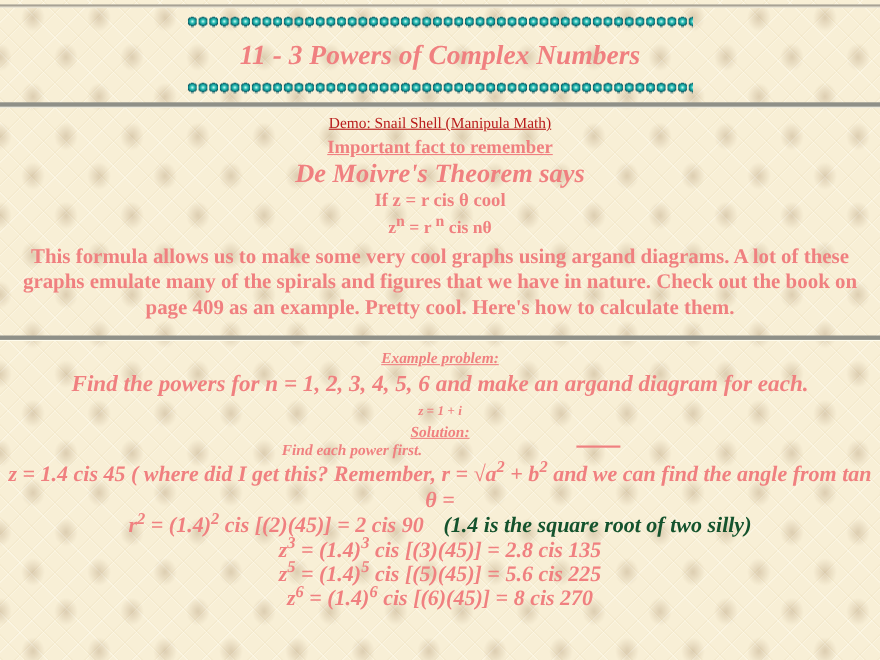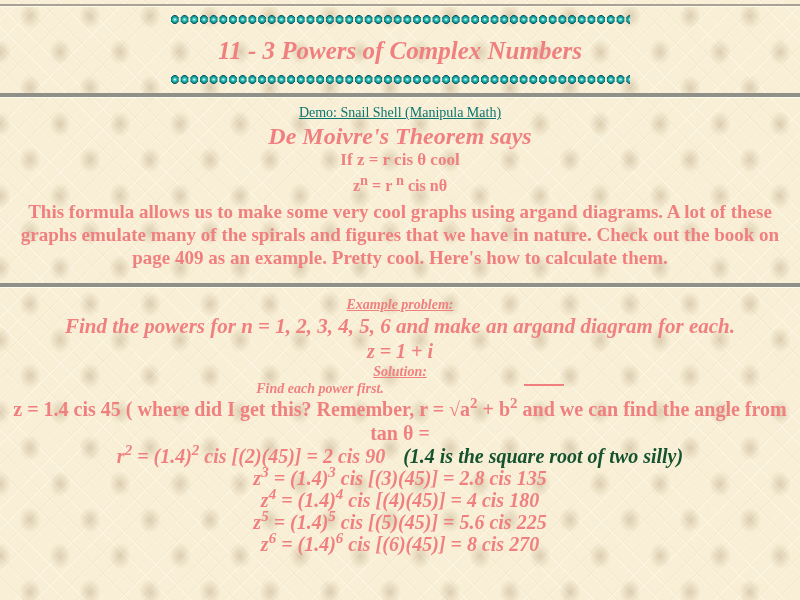--- a/index.html
+++ b/index.html
@@ -21,35 +21,35 @@
   .beads{
     height:10px;width:460px;margin:8px auto 0;
     background-image:radial-gradient(circle closest-side at 50% 45%,
       #cdf6f0 0 12%, #45ccc2 30%, #17a7a1 58%, #0d767b 80%, #0d4a58 94%, rgba(13,74,88,0) 96%);
     background-size:9.7px 10px;background-repeat:repeat-x;
   }
   .beads-b{margin-top:9px;}
   .page-title{font-size:25px;line-height:30px;font-weight:bold;font-style:italic;margin:11px 0 0 0;}
   .hr-main{height:4px;background:#8f9088;border-bottom:1px solid #fffced;margin-top:8px;}
   .link-row{margin-top:5px;}
-  .demo-link{font-size:14px;line-height:18px;color:#0f766e;text-decoration:underline;cursor:pointer;}
+  .demo-link{font-size:14px;line-height:18px;color:#b91c1c;text-decoration:underline;cursor:pointer;}
   .important{font-size:17px;line-height:21px;font-weight:bold;text-decoration:underline;margin-top:1px;}
   .theorem{font-size:24px;line-height:26px;font-weight:bold;font-style:italic;margin-top:1px;text-align:center;}
   .if-line{font-size:17px;line-height:21px;font-weight:bold;}
   .formula{font-size:16px;line-height:20px;font-weight:bold;margin-top:6px;}
   .formula sup{font-size:0.9em;line-height:0;}
   .intro-para{font-size:19px;line-height:23px;font-weight:bold;margin-top:4px;}
   .hr2{margin-top:14px;}
   .ex-heading{font-size:14px;line-height:17px;font-weight:bold;font-style:italic;text-decoration:underline;margin-top:8px;}
   .problem{font-size:21px;line-height:26px;font-weight:bold;font-style:italic;}
-  .zdef{font-size:20px;line-height:24px;font-weight:bold;font-style:italic;}
+  .zdef{font-size:12px;line-height:24px;font-weight:bold;font-style:italic;}
   .sol-heading{font-size:14px;line-height:17px;font-weight:bold;font-style:italic;text-decoration:underline;}
   .find-row{font-size:14px;line-height:17px;font-weight:bold;font-style:italic;padding-left:20px;}
   .vinculum{display:inline-block;width:40px;border-top:2px solid #f08080;margin-left:140px;margin-bottom:7px;vertical-align:baseline;}
-  .sqrt-line{font-size:20px;line-height:24px;font-weight:bold;}
+  .sqrt-line{font-size:20px;line-height:24px;font-weight:bold;font-style:italic;}
   .pow{font-size:20px;line-height:22px;font-weight:bold;font-style:italic;}
   .pow sup, .sqrt-line sup{font-size:0.75em;line-height:0;}
   .note{color:#14532d;margin-left:18px;}
 </style>
 </head>
 <body>
 
 <div>
 
   <div class="top-rule"></div>
@@ -59,20 +59,21 @@
   <h1 class="page-title salmon center">11 - 3 Powers of Complex Numbers</h1>
 
   <div class="beads beads-b"></div>
 
   <div class="hr-main"></div>
 
   <div class="center link-row">
     <a class="demo-link">Demo: Snail Shell (Manipula Math)</a>
   </div>
 
+  <div class="important salmon center">Important fact to remember</div>
 
   <div class="theorem salmon center">De Moivre's Theorem says</div>
 
   <div class="if-line salmon center">If z = r cis θ cool</div>
 
   <div class="formula salmon center"><span>z</span><sup>n</sup><span> = r </span><sup>n</sup><span> cis nθ</span></div>
 
   <div class="intro-para salmon center">
     <div>This formula allows us to make some very cool graphs using argand diagrams. A lot of these</div>
     <div>graphs emulate many of the spirals and figures that we have in nature. Check out the book on</div>
@@ -90,19 +91,18 @@
   <div class="sol-heading salmon center">Solution:</div>
 
   <div class="find-row salmon center"><span>Find each power first.</span><span class="vinculum"></span></div>
 
   <div class="sqrt-line salmon center"><span>z = 1.4 cis 45 ( where did I get this? Remember, r = √a</span><sup>2</sup><span> + b</span><sup>2</sup><span> and we can find the angle from tan θ =</span></div>
 
   <div class="pow salmon center"><span>r</span><sup>2</sup><span> = (1.4)</span><sup>2</sup><span> cis [(2)(45)] = 2 cis 90</span><span class="note">(1.4 is the square root of two silly)</span></div>
 
   <div class="pow salmon center"><span>z</span><sup>3</sup><span> = (1.4)</span><sup>3</sup><span> cis [(3)(45)] = 2.8 cis 135</span></div>
 
-  <div class="pow salmon center"><span>z</span><sup>4</sup><span> = (1.4)</span><sup>4</sup><span> cis [(4)(45)] = 4 cis 180</span></div>
 
   <div class="pow salmon center"><span>z</span><sup>5</sup><span> = (1.4)</span><sup>5</sup><span> cis [(5)(45)] = 5.6 cis 225</span></div>
 
   <div class="pow salmon center"><span>z</span><sup>6</sup><span> = (1.4)</span><sup>6</sup><span> cis [(6)(45)] = 8 cis 270</span></div>
 
 </div>
 
 </body></html>

